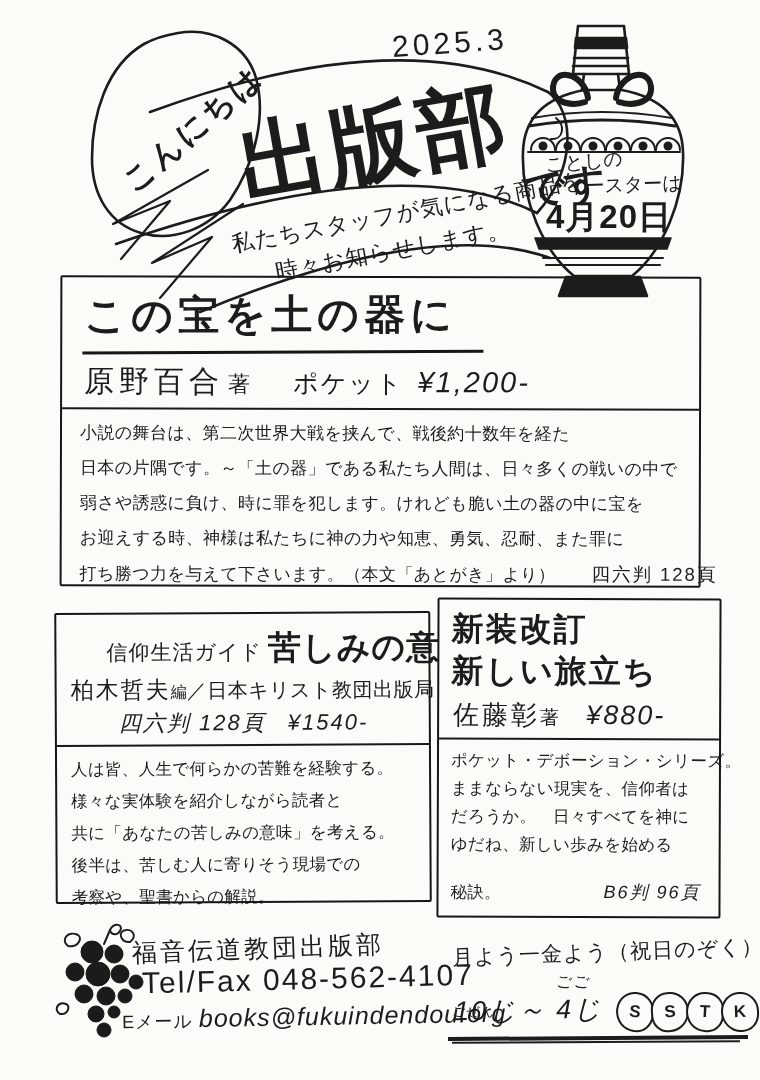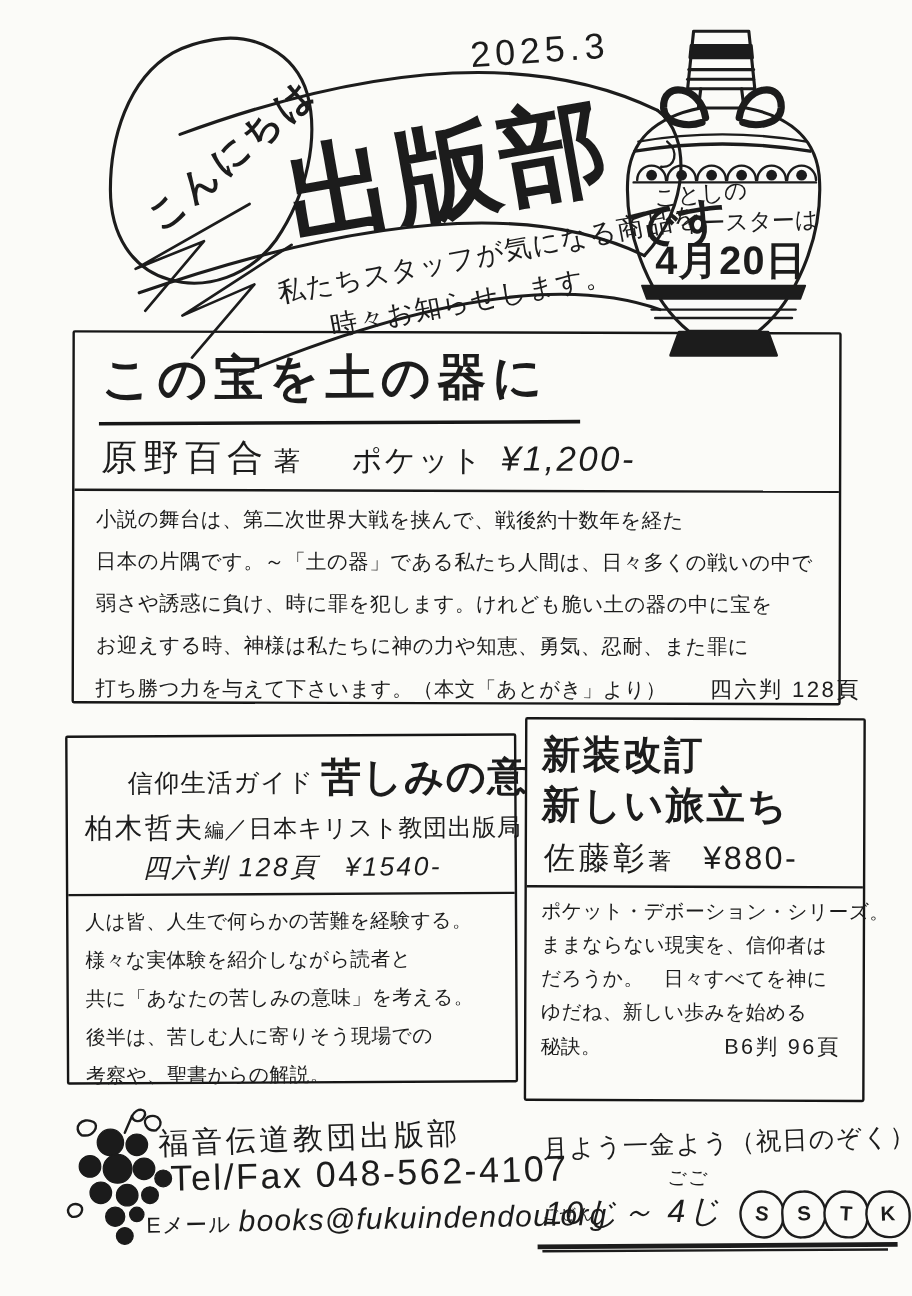--- a/index.html
+++ b/index.html
@@ -60,26 +60,26 @@
   #left-card .specrow{position:absolute;left:62px;top:94px;font-size:22px;letter-spacing:2px;font-style:italic;}
   #left-card .divider{top:130px;}
   #left-card .body{position:absolute;left:14px;top:138px;right:10px;font-size:16.5px;
     line-height:32px;letter-spacing:0.3px;}
 
   #right-card{left:437px;top:598px;width:280px;height:316px;transform:rotate(0.2deg);}
   #right-card .edition{position:absolute;left:12px;top:8px;font-size:32px;font-weight:bold;letter-spacing:2px;}
   #right-card .btitle{position:absolute;left:12px;top:50px;font-size:32px;font-weight:bold;letter-spacing:2px;}
   #right-card .authorrow{position:absolute;left:14px;top:98px;font-size:26px;letter-spacing:3px;white-space:nowrap;}
   #right-card .role{font-size:19px;}
-  #right-card .price{font-size:27px;margin-left:24px;letter-spacing:2px;text-align:center;}
+  #right-card .price{font-size:27px;margin-left:24px;font-style:italic;letter-spacing:2px;text-align:center;}
   #right-card .divider{top:138px;}
   #right-card .body{position:absolute;left:12px;top:146px;right:8px;font-size:16.5px;
     line-height:28px;letter-spacing:0.3px;}
   #right-card .lastline{display:flex;align-items:baseline;}
-  #right-card .spec{margin-left:auto;margin-right:10px;font-size:18px;letter-spacing:2px;}
+  #right-card .spec{margin-left:auto;margin-right:10px;font-size:18px;letter-spacing:2px;font-style:italic;margin-top:20px;}
 
   
   #grapes{position:absolute;left:48px;top:922px;z-index:2;}
   .org{left:132px;top:932px;font-size:25px;letter-spacing:3px;transform:rotate(-2deg);z-index:3;}
   .telfax{left:142px;top:962px;font-size:30px;letter-spacing:2px;transform:rotate(-1.5deg);z-index:3;}
   .emailrow{left:122px;top:1002px;transform:rotate(-1deg);z-index:3;white-space:nowrap;}
   .emailrow .elabel{font-size:18px;letter-spacing:1px;}
   .emailrow .eaddr{font-size:25px;font-style:italic;letter-spacing:1px;margin-left:6px;}
   .hours-days{left:452px;top:938px;font-size:21px;letter-spacing:1px;transform:rotate(-2deg);z-index:3;}
   .am-label{left:452px;top:1003px;font-size:13px;letter-spacing:1px;z-index:3;}

